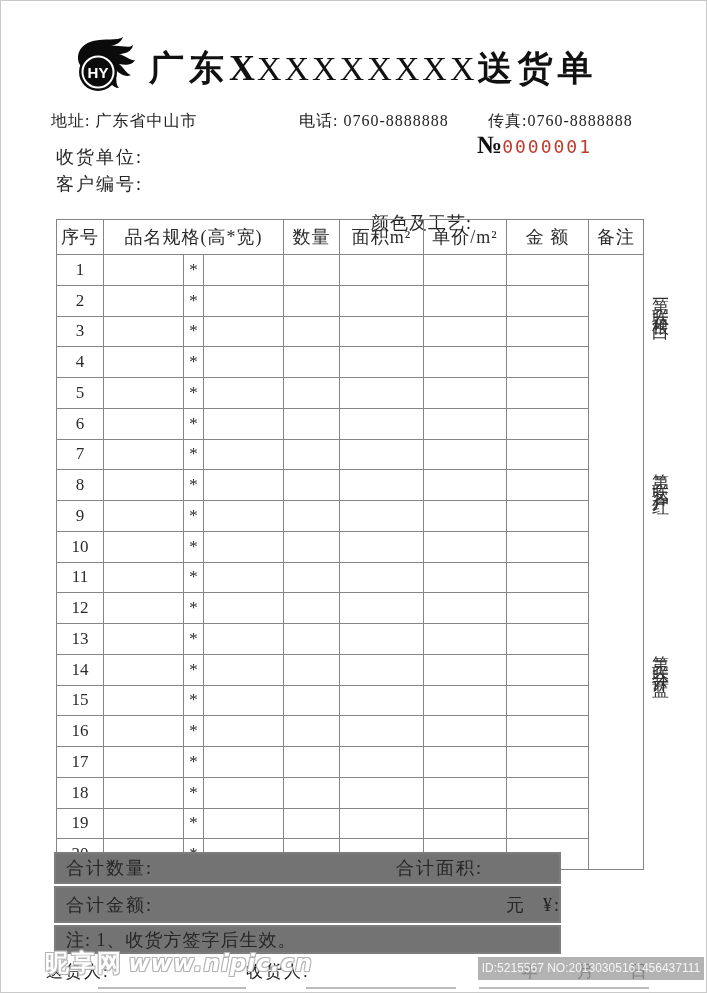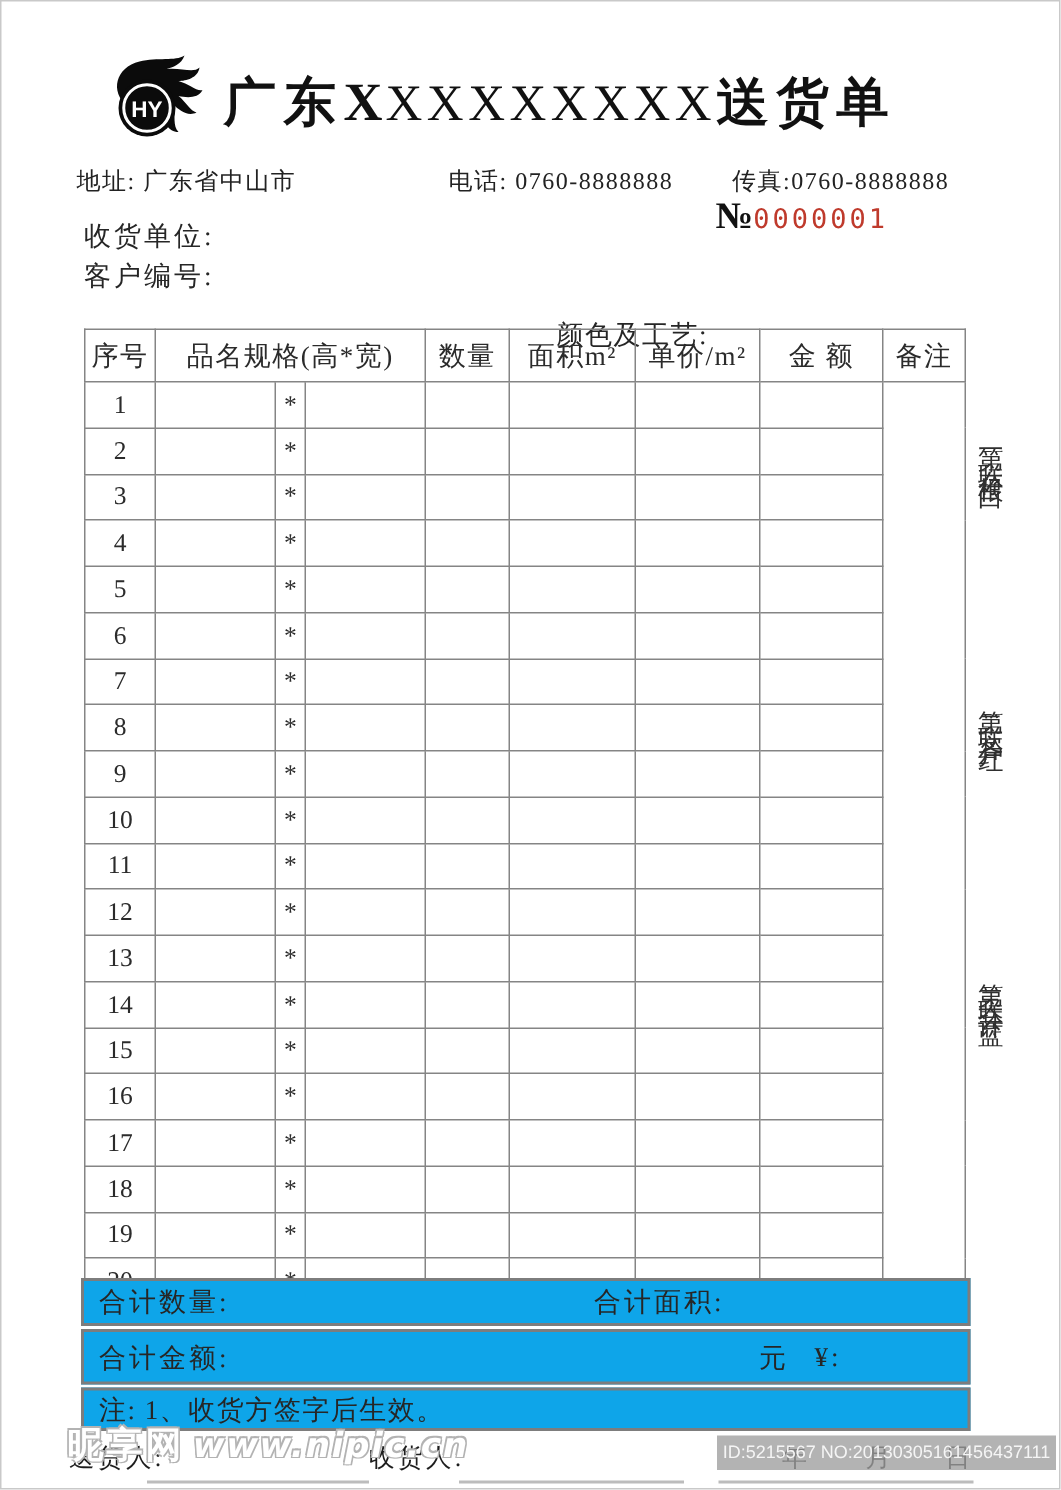--- a/index.html
+++ b/index.html
@@ -42,21 +42,21 @@
   td.c-star { font-size:16px; color:#333; }
 
   
   .copy-strip {
     writing-mode:vertical-rl; text-orientation:upright;
     left:648px; font-size:17px; letter-spacing:5px; color:#2f2f2f; line-height:22px;
   }
   .copy1 { top:284px; } .copy2 { top:459px; } .copy3 { top:641px; }
 
   
-  .tbox { left:53px; width:593px; border:2px solid #7d7d7d; background:#0ea5e9; }
+  .tbox { left:53px; width:507px; border:2px solid #7d7d7d; background:#737373; }
   .tbox-a { top:851px; height:32px; }
   .tbox-b { top:885px; height:37px;text-align:right; }
   .tbox-c { top:924px; height:29px;padding-left:28px; }
   .tbox .lbl { position:absolute; top:50%; transform:translateY(-50%); font-size:18px; letter-spacing:2px; white-space:nowrap; }
 
   
   .foot-lbl { top:959px; font-size:17px; letter-spacing:2px; color:#1d1d1d; white-space:nowrap; }
   .u-line { height:2px; background:#bcbcbc; top:986px; }
 
   

